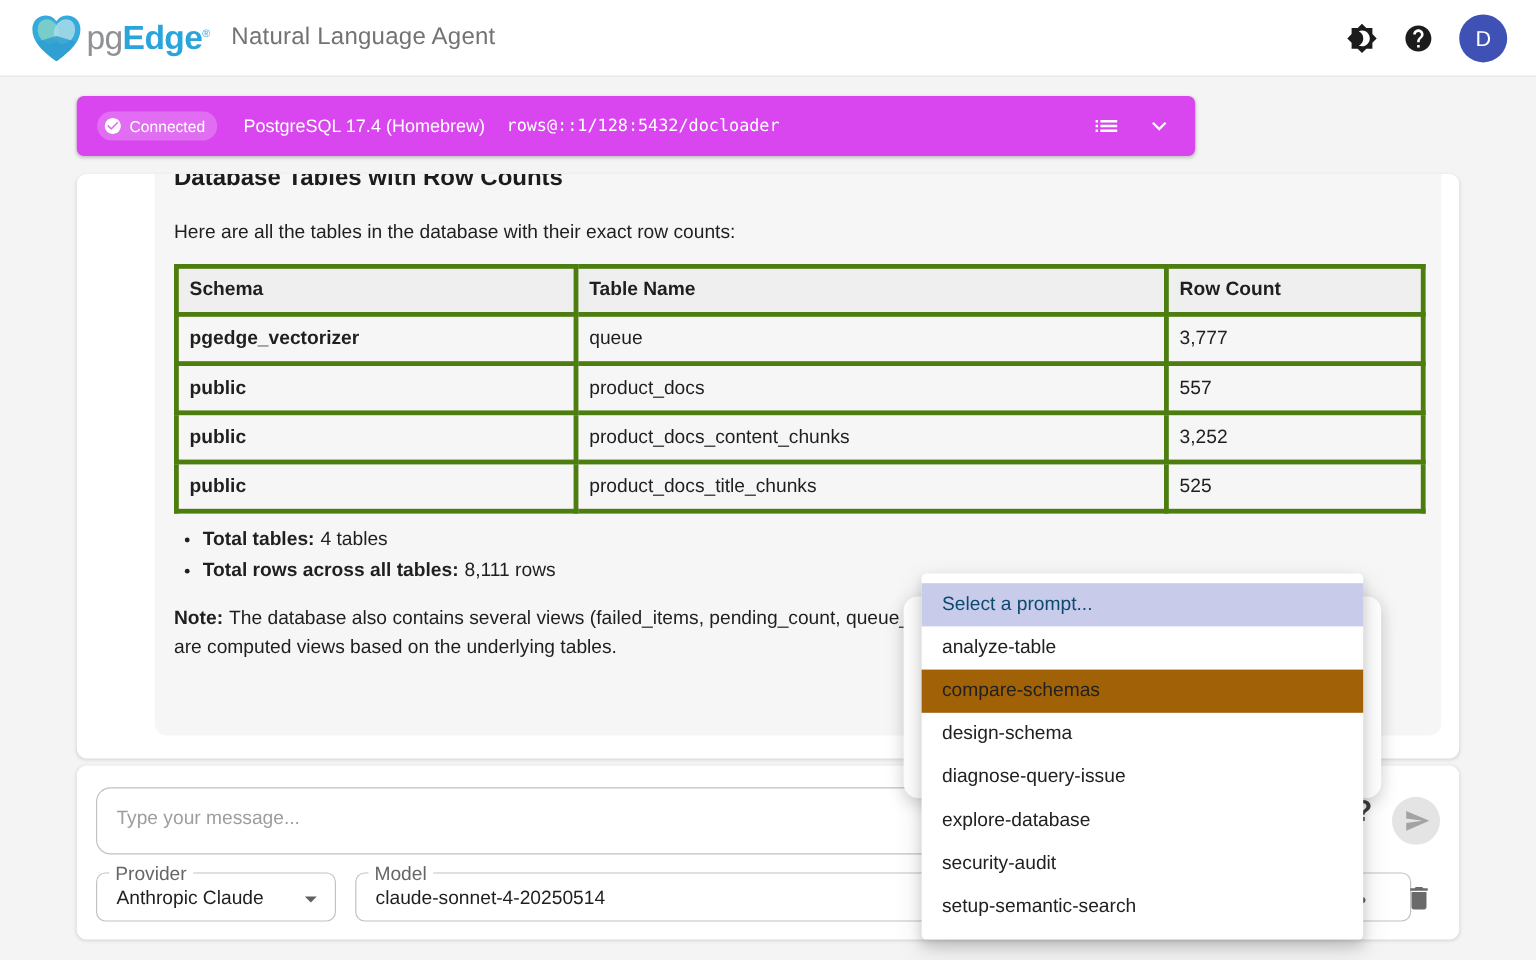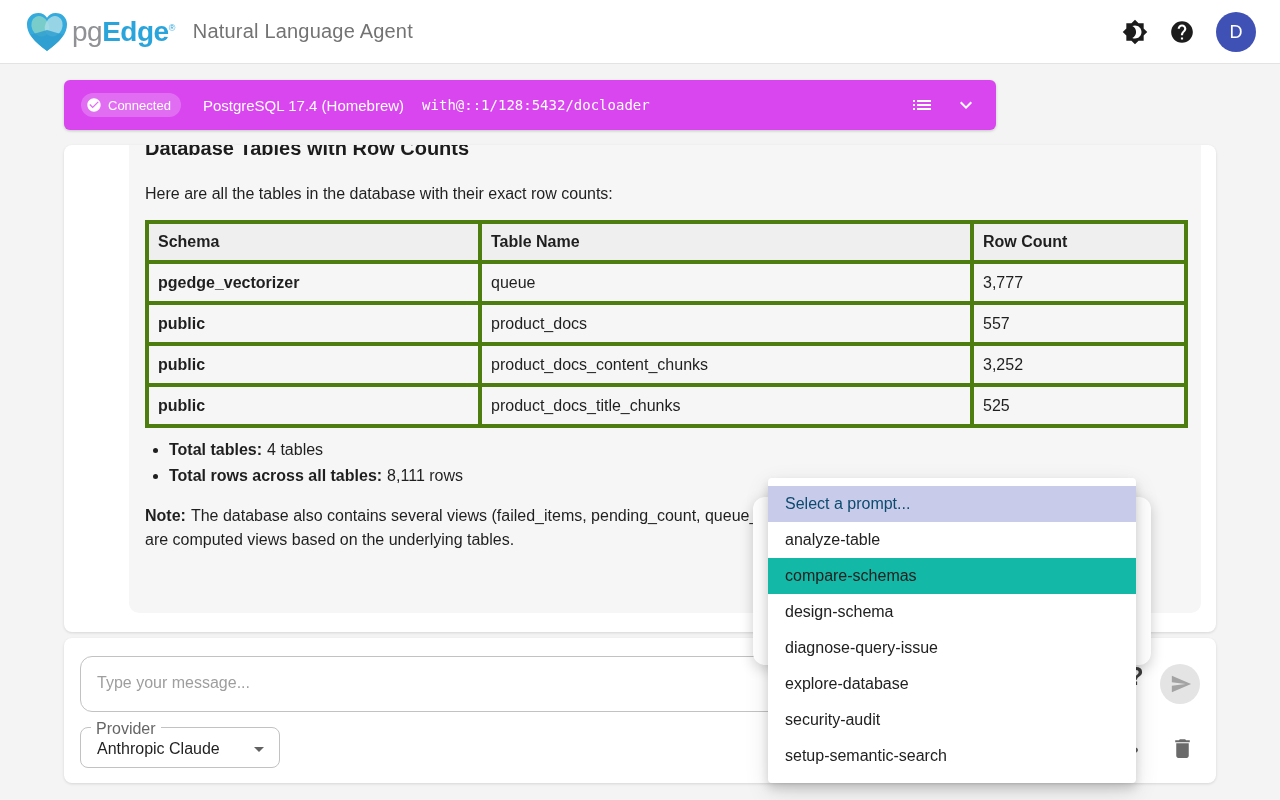--- a/index.html
+++ b/index.html
@@ -82,21 +82,21 @@
   .prompt-menu{
     position:absolute; left:768px; top:478px; width:368px; height:305px;
     background:#ffffff; border-radius:4px; z-index:30; padding:8px 0;
     box-shadow:0 5px 10px rgba(0,0,0,.14), 0 8px 24px rgba(0,0,0,.12);
   }
   .menu-item{
     height:36px; display:flex; align-items:center; padding:0 17px;
     font-size:16px; color:#212121; cursor:pointer;
   }
   .menu-item.placeholder{ color:#0c4a6e; background:#c8ccea; }
-  .menu-item.hovered{ background:#14b8a6; }
+  .menu-item.hovered{ background:#a16207; }
   
   .composer-card{
     position:absolute; left:64px; top:638px; width:1152px; height:145px;
     background:#ffffff; border-radius:8px; box-shadow:0 1px 3px rgba(0,0,0,.12);
   }
   .msg-input{
     position:absolute; left:16px; top:18px; width:1032px; height:56px;
     border:1px solid #c2c2c2; border-radius:12px; resize:none; outline:none;
     font-family:"Liberation Sans", sans-serif; font-size:16px; color:#1f1f1f;
     padding:17px 16px; background:#fff;
@@ -161,21 +161,21 @@
 </div>
 
 <div class="conn-bar">
   <div class="conn-chip">
     <svg viewBox="0 0 24 24">
         <path d="M12 2C6.48 2 2 6.48 2 12s4.48 10 10 10 10-4.48 10-10S17.52 2 12 2zm-2 15-5-5 1.41-1.41L10 14.17l7.59-7.59L19 8l-9 9z"></path>
       </svg>
     <span>Connected</span>
   </div>
   <span class="conn-server">PostgreSQL 17.4 (Homebrew)</span>
-  <span class="conn-dsn">with@::1/128:5432/docloader</span>
+  <span class="conn-dsn">rows@::1/128:5432/docloader</span>
   <div class="conn-actions">
     <svg viewBox="0 0 24 24">
         <path d="M3 13h2v-2H3v2zm0 4h2v-2H3v2zm0-8h2V7H3v2zm4 4h14v-2H7v2zm0 4h14v-2H7v2zM7 7v2h14V7H7z"></path>
       </svg>
     <svg viewBox="0 0 24 24">
         <path d="M16.59 8.59 12 13.17 7.41 8.59 6 10l6 6 6-6z"></path>
       </svg>
   </div>
 </div>
 
@@ -247,20 +247,24 @@
   <div class="outlined-field provider-field">
     <span class="field-label">Provider</span>
     <span class="field-value">Anthropic Claude</span>
     <span class="dd-caret">
       <svg viewBox="0 0 24 24">
           <path d="M7 10l5 5 5-5z"></path>
         </svg>
     </span>
   </div>
 
+  <div class="outlined-field model-field">
+    <span class="field-label">Model</span>
+    <span class="field-value">claude-sonnet-4-20250514</span>
+  </div>
 
   <div class="ext-icon">
     <svg viewBox="0 0 24 24">
         <path d="M20.5 11H19V7c0-1.1-.9-2-2-2h-4V3.5C13 2.12 11.88 1 10.5 1S8 2.12 8 3.5V5H4c-1.1 0-1.99.9-1.99 2v3.8H3.5c1.49 0 2.7 1.21 2.7 2.7s-1.21 2.7-2.7 2.7H2V20c0 1.1.9 2 2 2h3.8v-1.5c0-1.49 1.21-2.7 2.7-2.7 1.49 0 2.7 1.21 2.7 2.7V22H17c1.1 0 2-.9 2-2v-4h1.5c1.38 0 2.5-1.12 2.5-2.5S21.88 11 20.5 11z"></path>
       </svg>
   </div>
 
   <div class="trash-icon">
     <svg viewBox="0 0 24 24">
         <path d="M6 19c0 1.1.9 2 2 2h8c1.1 0 2-.9 2-2V7H6v12zM19 4h-3.5l-1-1h-5l-1 1H5v2h14V4z"></path>

